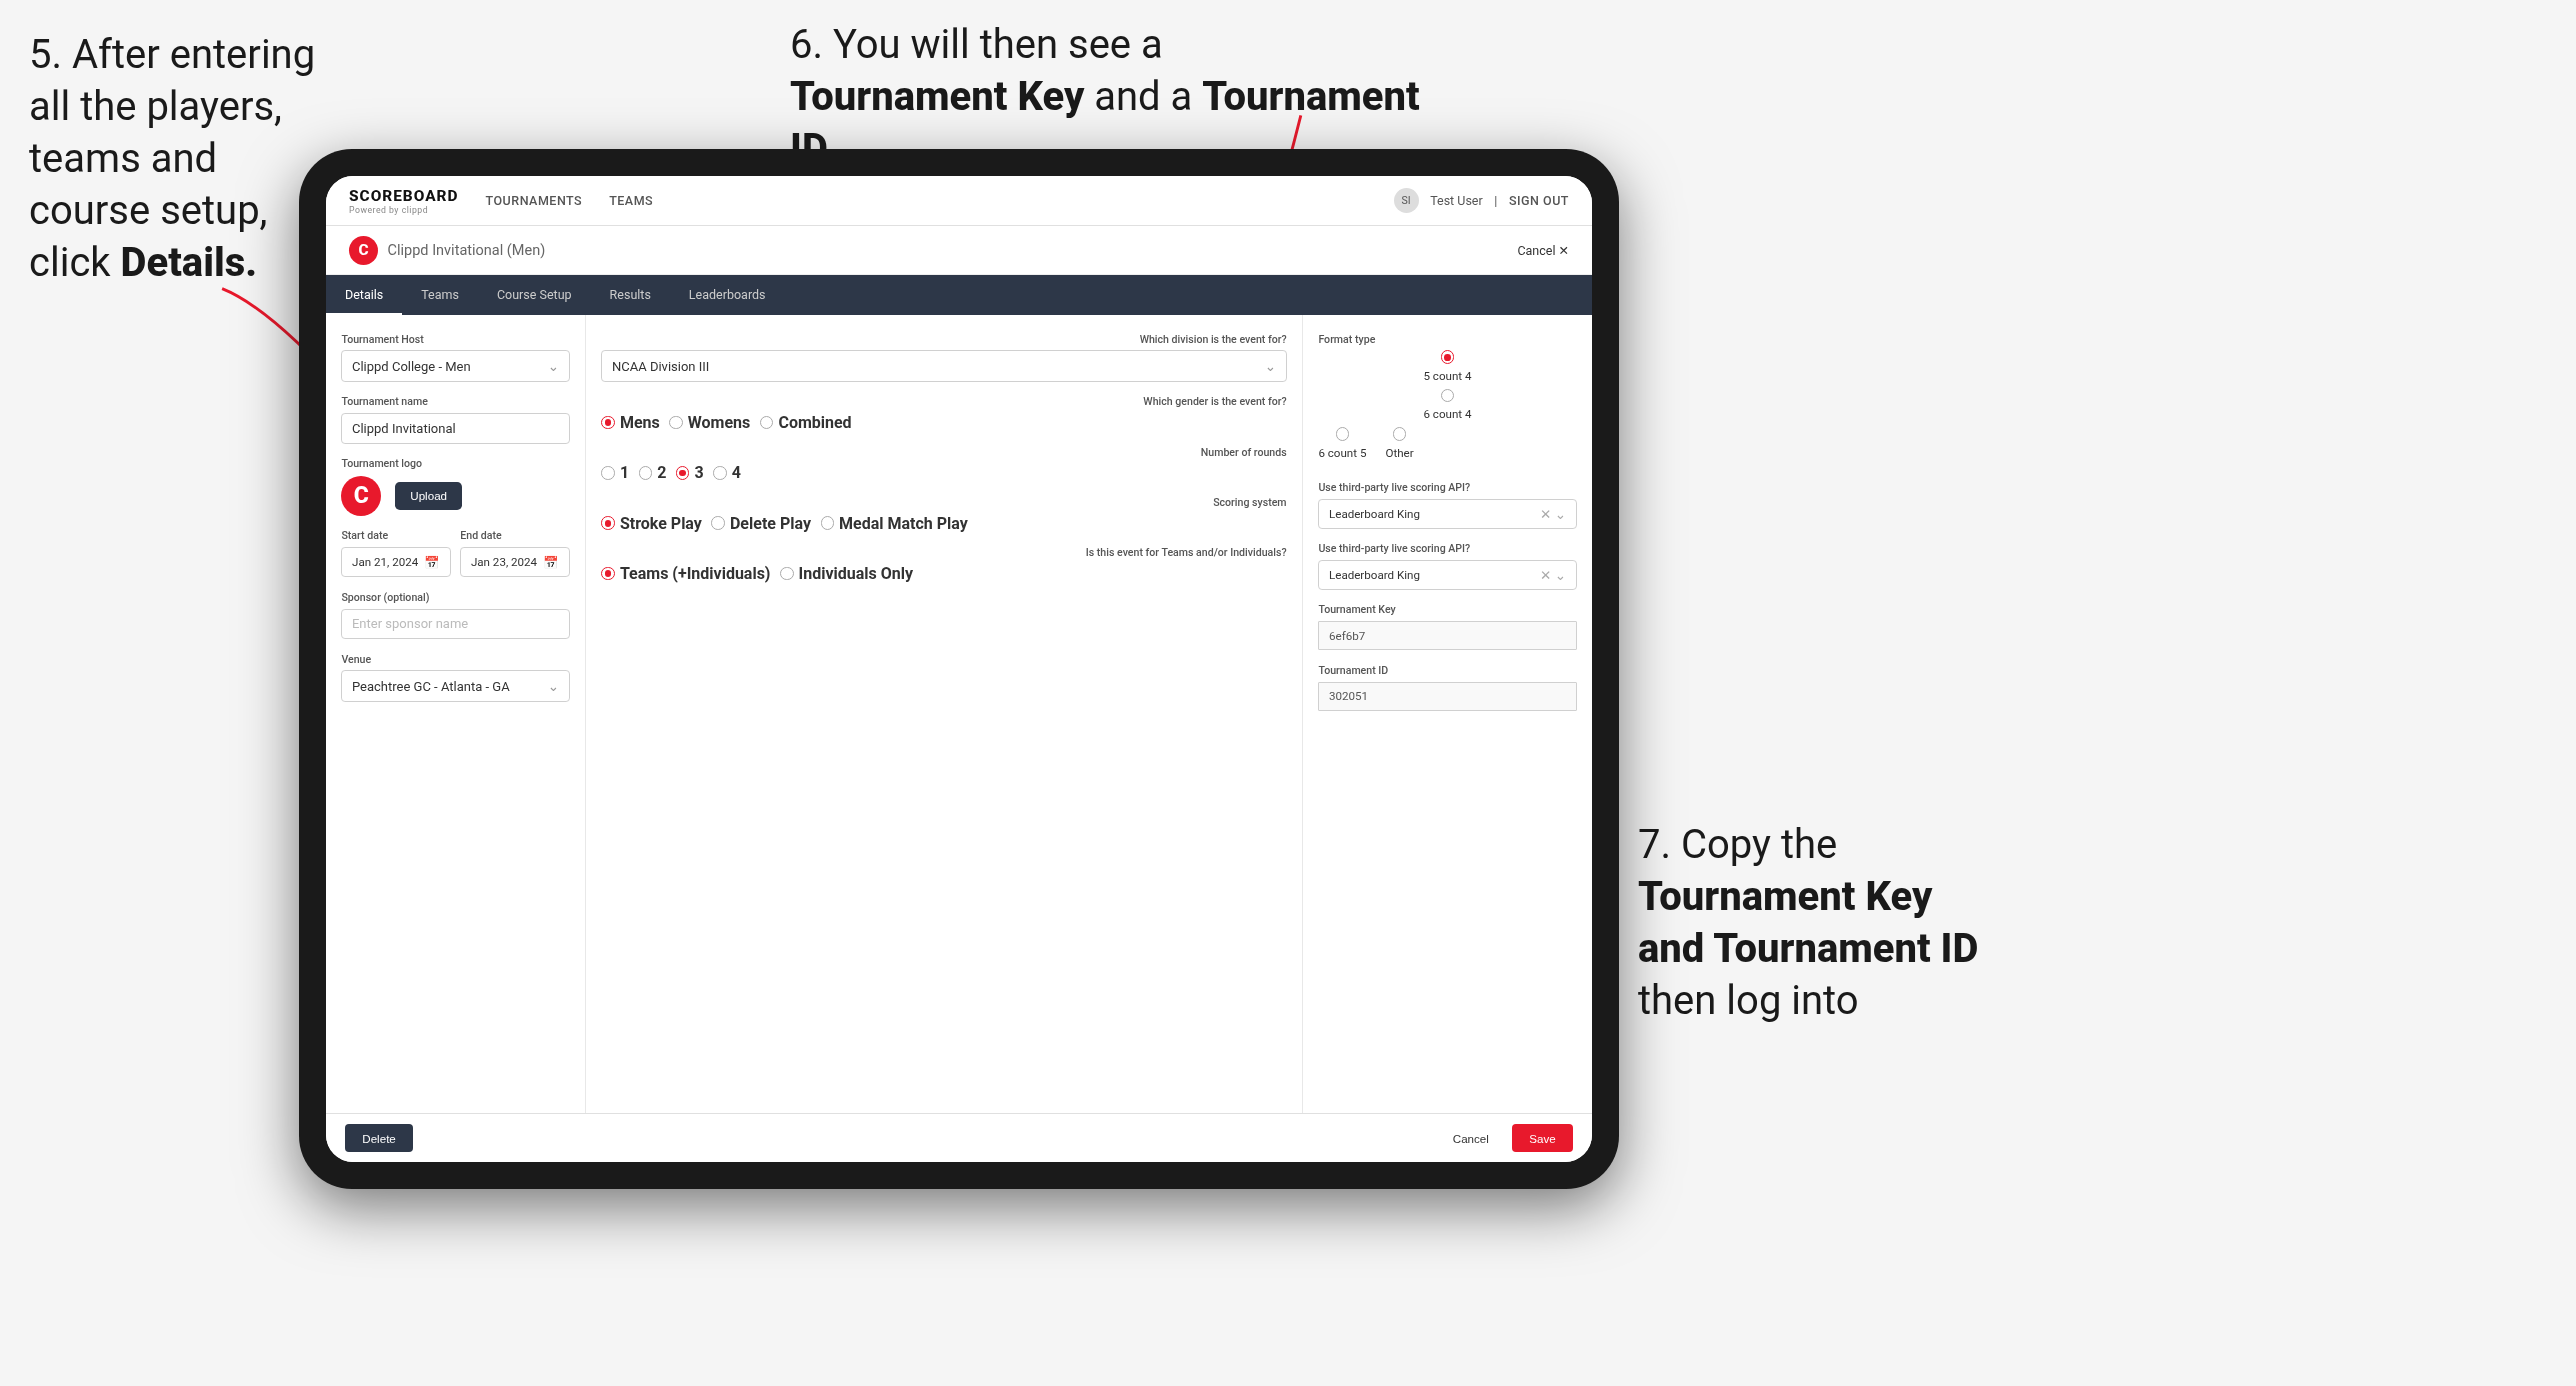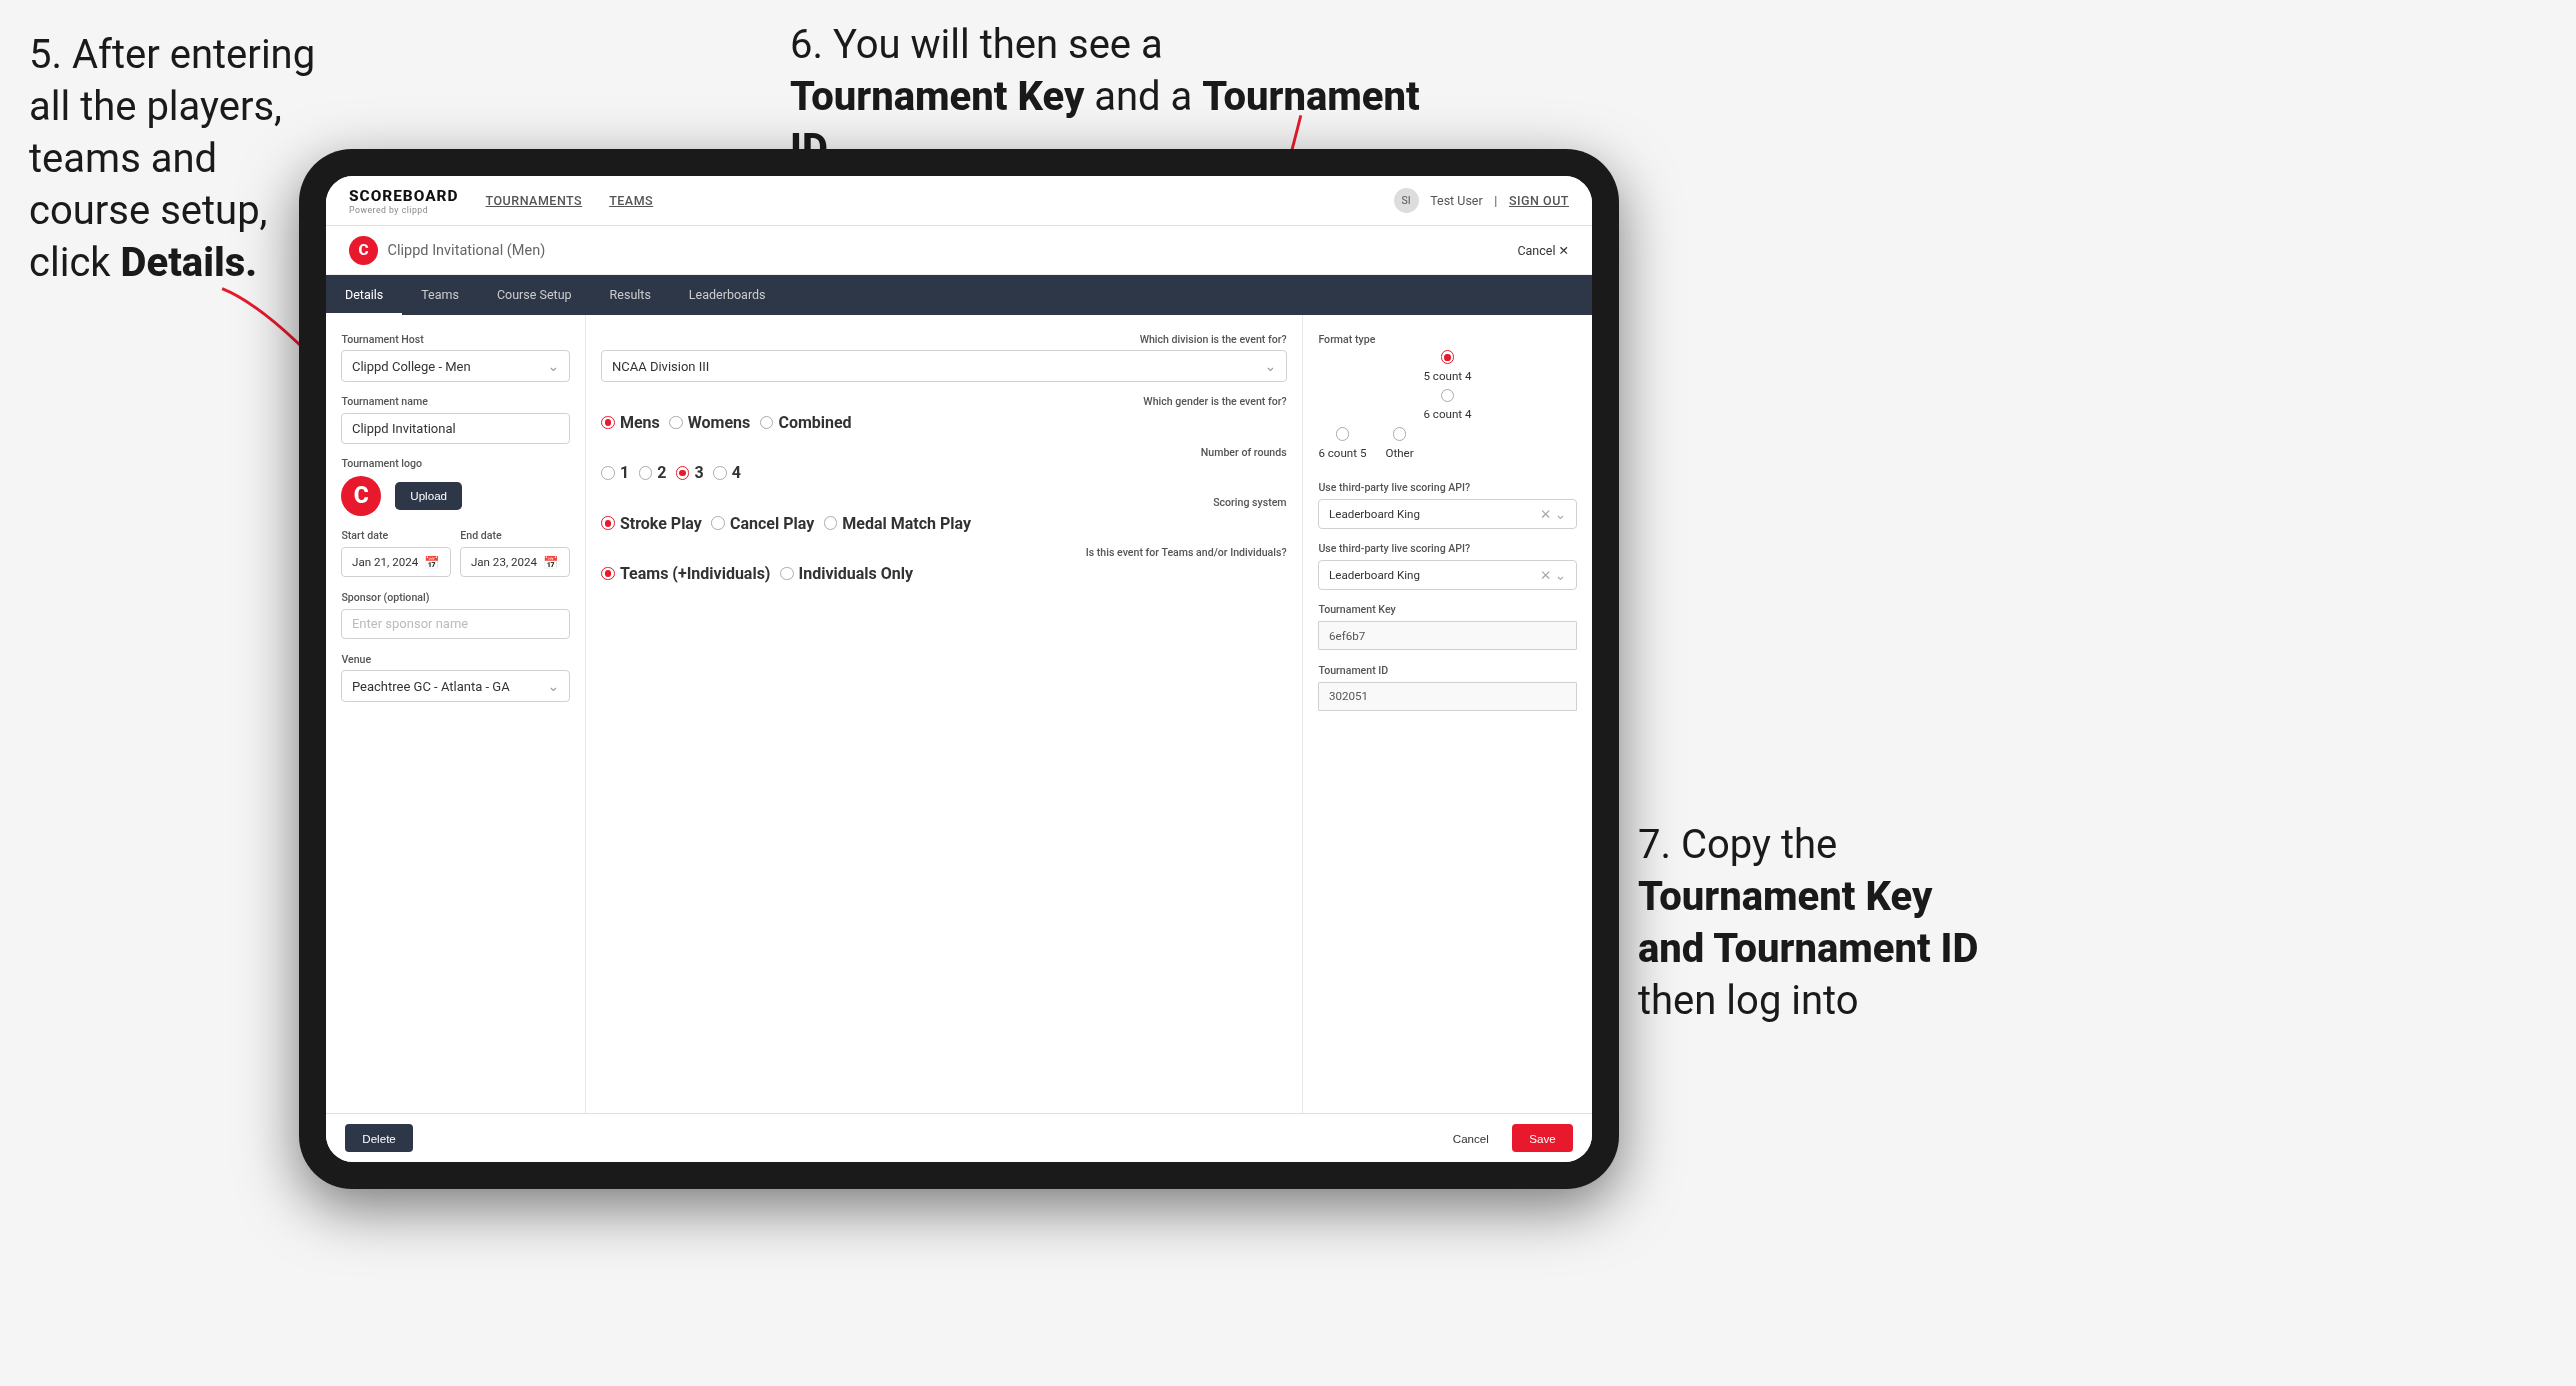--- a/index.html
+++ b/index.html
@@ -90,21 +90,20 @@
       color: #888;
       letter-spacing: 0.5px;
     }
     .nav-link {
       font-size: 12.5px;
       color: #555;
       font-weight: 500;
       cursor: pointer;
       text-transform: uppercase;
       letter-spacing: 0.5px;
-      text-decoration: underline;
     }
     .navbar-right {
       display: flex;
       align-items: center;
       gap: 11.6px;
       font-size: 12.5px;
       color: #555;
     }
     .user-avatar {
       width: 25px;
@@ -614,21 +613,21 @@
 
         <div class="field-group">
           <div class="field-label">Scoring system</div>
           <div class="radio-group">
             <div class="radio-item">
               <div class="radio-circle selected"></div>
               <span>Stroke Play</span>
             </div>
             <div class="radio-item">
               <div class="radio-circle"></div>
-              <span>Cancel Play</span>
+              <span>Delete Play</span>
             </div>
             <div class="radio-item">
               <div class="radio-circle"></div>
               <span>Medal Match Play</span>
             </div>
           </div>
         </div>
 
         <div class="field-group">
           <div class="field-label">Is this event for Teams and/or Individuals?</div>

